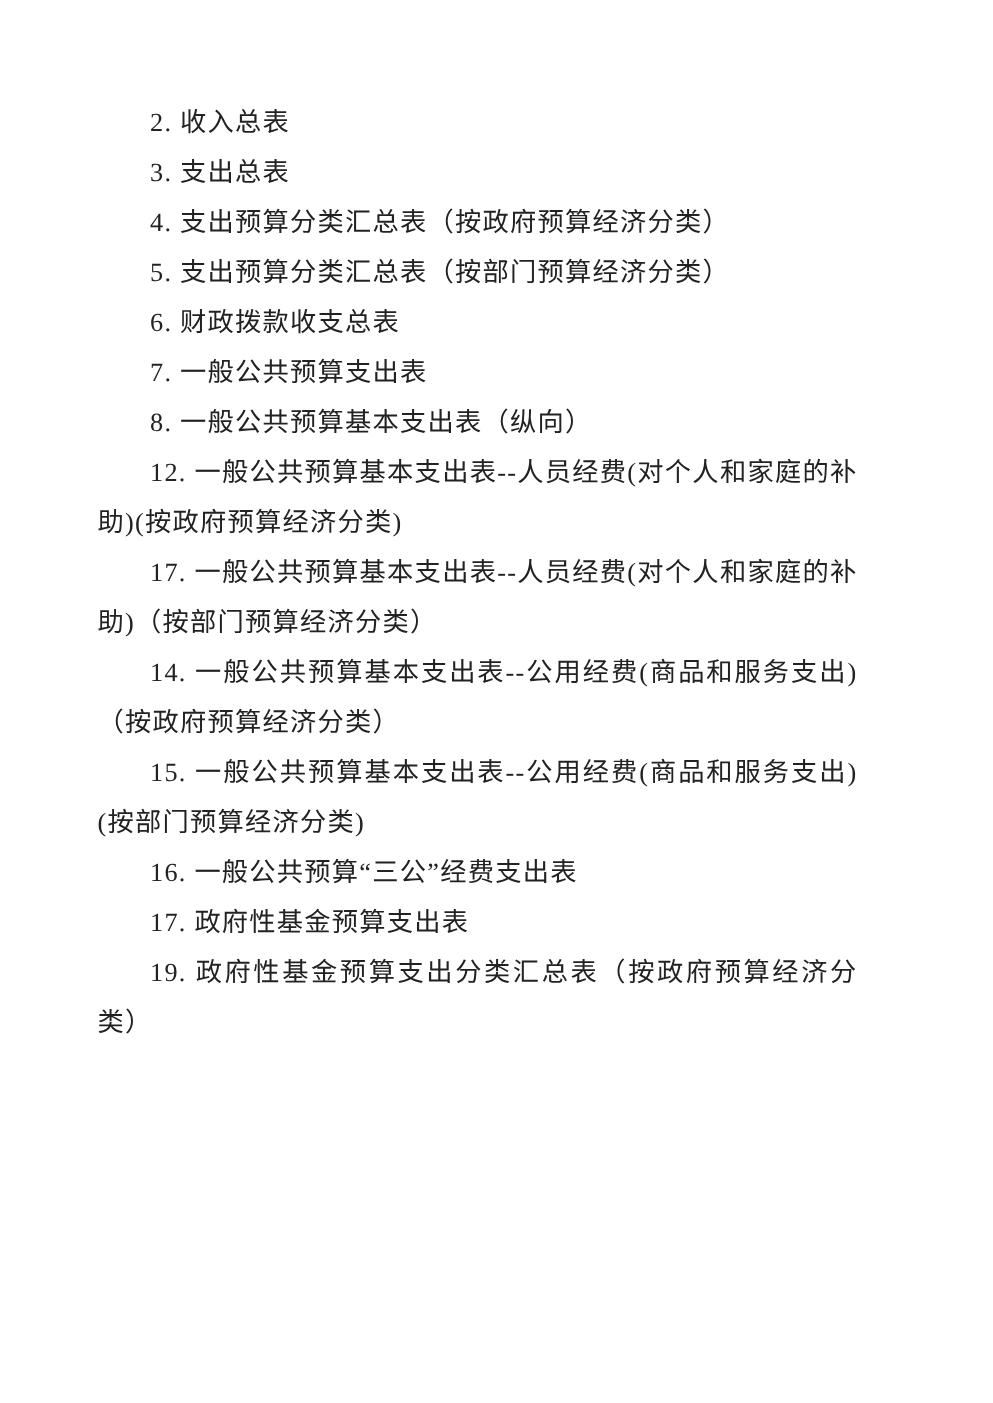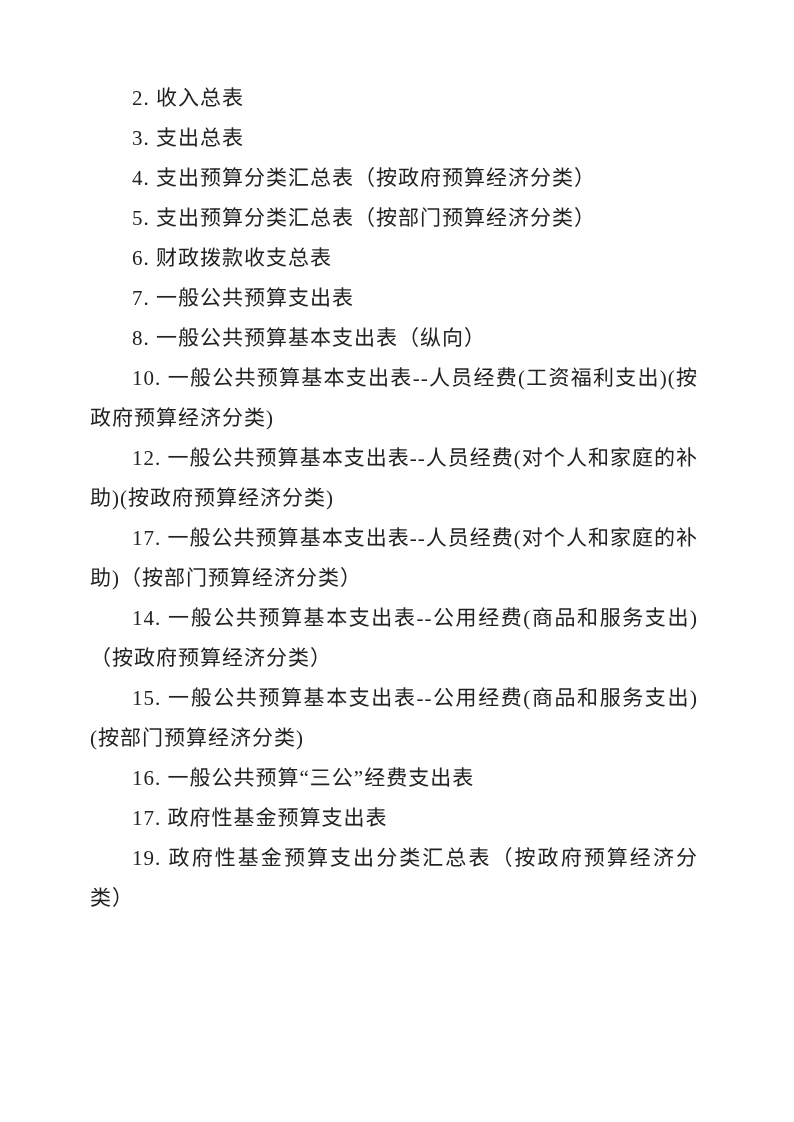--- a/index.html
+++ b/index.html
@@ -12,21 +12,21 @@
   }
   .page {
     position: relative;
     width: 794px;
     height: 1122px;
     background: #ffffff;
     overflow: hidden;
   }
   .doc-body {
     position: absolute;
-    left: 90px;
+    left: 78px;
     top: 78px;
     width: 608px;
     font-size: 21px;
     line-height: 40px;
     letter-spacing: 1px;
     color: #222222;
     text-align: justify;
     text-justify: inter-character;
   }
   .doc-body p.toc-line {
@@ -40,21 +40,20 @@
 
 <div class="page">
   <div class="doc-body">
     <p class="toc-line">2. 收入总表</p>
     <p class="toc-line">3. 支出总表</p>
     <p class="toc-line">4. 支出预算分类汇总表（按政府预算经济分类）</p>
     <p class="toc-line">5. 支出预算分类汇总表（按部门预算经济分类）</p>
     <p class="toc-line">6. 财政拨款收支总表</p>
     <p class="toc-line">7. 一般公共预算支出表</p>
     <p class="toc-line">8. 一般公共预算基本支出表（纵向）</p>
-    <p class="toc-line">10. 一般公共预算基本支出表--人员经费(工资福利支出)(按政府预算经济分类)</p>
     <p class="toc-line">12. 一般公共预算基本支出表--人员经费(对个人和家庭的补助)(按政府预算经济分类)</p>
     <p class="toc-line">17. 一般公共预算基本支出表--人员经费(对个人和家庭的补助)（按部门预算经济分类）</p>
     <p class="toc-line">14. 一般公共预算基本支出表--公用经费(商品和服务支出)（按政府预算经济分类）</p>
     <p class="toc-line">15. 一般公共预算基本支出表--公用经费(商品和服务支出)(按部门预算经济分类)</p>
     <p class="toc-line">16. 一般公共预算“三公”经费支出表</p>
     <p class="toc-line">17. 政府性基金预算支出表</p>
     <p class="toc-line">19. 政府性基金预算支出分类汇总表（按政府预算经济分类）</p>
   </div>
 </div>
 

